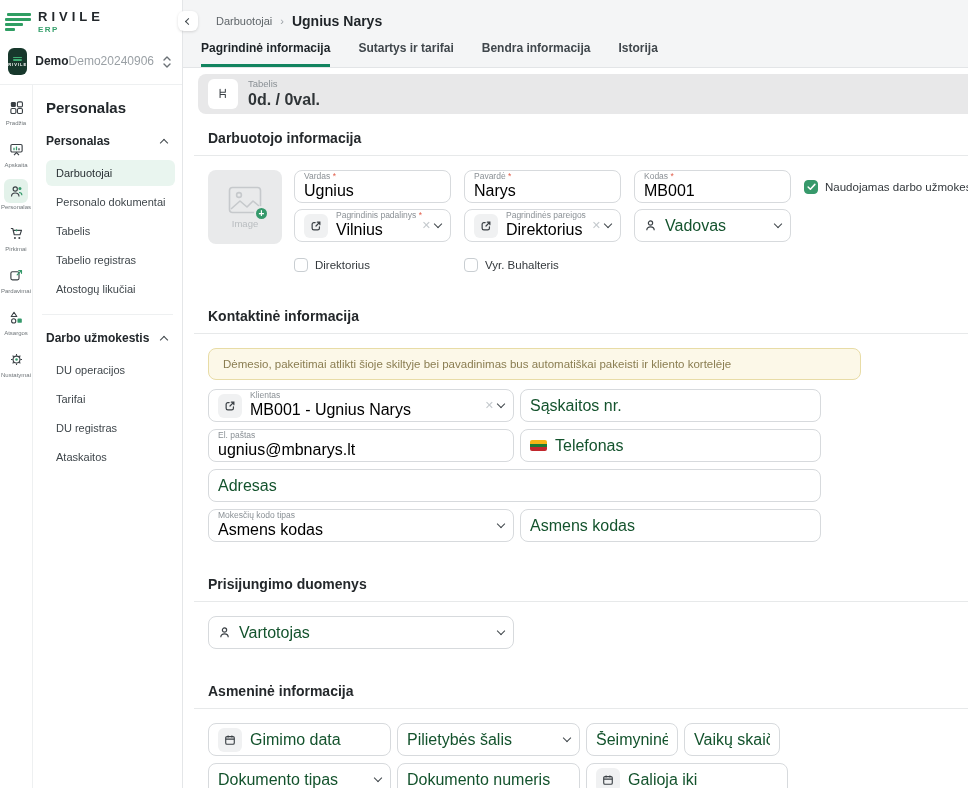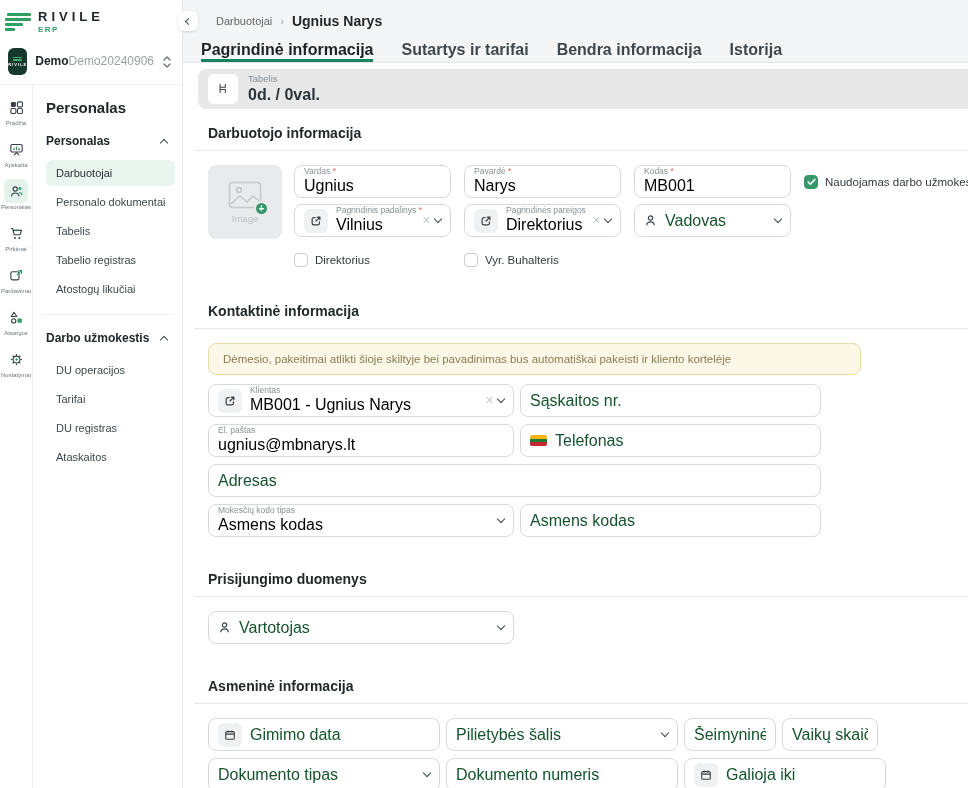--- a/index.html
+++ b/index.html
@@ -50,21 +50,21 @@
 
   
   .main { flex:1; display:flex; flex-direction:column; background:#fff; min-width:0; }
   .top { background:#f4f5f6; border-bottom:1px solid #e3e5e7; padding:10px 0 0 4px; }
   .crumb-row { display:flex; align-items:center; gap:8px; padding-left:0; height:22px; }
   .collapse-btn { width:20px; height:20px; border:none; background:#fff; border-radius:6px; box-shadow:0 1px 3px rgba(0,0,0,0.14); display:flex; align-items:center; justify-content:center; cursor:pointer; margin-left:-9px; padding:0; }
   .crumb-parent { font-size:11px; color:#5f6569; cursor:pointer; margin-left:10px;}
   .crumb-sep { font-size:11px; color:#9aa0a5; }
   .crumb-current { font-size:14px; font-weight:700; color:#1f2428; }
   .tabs { display:flex; gap:28px; margin-top:9px; padding-left:14px; }
-  .tab { font-size:16px; font-weight:600; color:#40474c; border-bottom:3px solid transparent; cursor:pointer; }
+  .tab { font-size:12px; font-weight:600; color:#40474c; padding-bottom:9px; border-bottom:3px solid transparent; cursor:pointer; }
   .tab.active { color:#1d2327; border-bottom-color:#12845f; }
 
   .summary-wrap { padding:6px 0 0 15px; background:#fff; }
   .summary-bar { height:40px; background:#e8e8e9; border-radius:8px 0 0 8px; display:flex; align-items:center; gap:10px; padding:0 10px; cursor:pointer; }
   .sum-icon { width:30px; height:30px; background:#fff; border-radius:6px; display:flex; align-items:center; justify-content:center; }
   .sum-text { display:flex; flex-direction:column; line-height:1.25; }
   .sum-label { font-size:9.5px; color:#8a9095; }
   .sum-value { font-size:16px; font-weight:700; color:#2f3437; }
 
   .content { flex:1; padding-left:11px; overflow:hidden; }
@@ -104,21 +104,21 @@
   .emp-grid { display:grid; grid-template-columns:157px 157px 157px auto; column-gap:13px; row-gap:6px; align-items:center; }
   .cbrow { margin-top:10px; }
 
   
   .warn { width:653px; background:#fcf8e8; border:1px solid #e8dca6; border-radius:8px; padding:9px 14px; font-size:11.5px; color:#8a7d51; margin-bottom:9px; }
   .contact-grid { display:grid; grid-template-columns:306px 301px; gap:7px 6px; }
   .span2 { grid-column:1 / span 2; }
 
   
   .p-row { display:flex; gap:6px; margin-bottom:7px; }
-  .w200 { width:232px; } .w202 { width:202px; } .w92 { width:92px; } .w96 { width:96px; } .w306 { width:306px; }
+  .w200 { width:183px; } .w202 { width:202px; } .w92 { width:92px; } .w96 { width:96px; } .w306 { width:306px; }
 </style>
 </head>
 <body>
 
 <div class="app">
 
   <aside class="left-panel">
     <div class="brand-row">
       <span class="brand-bars">
           <i></i>

